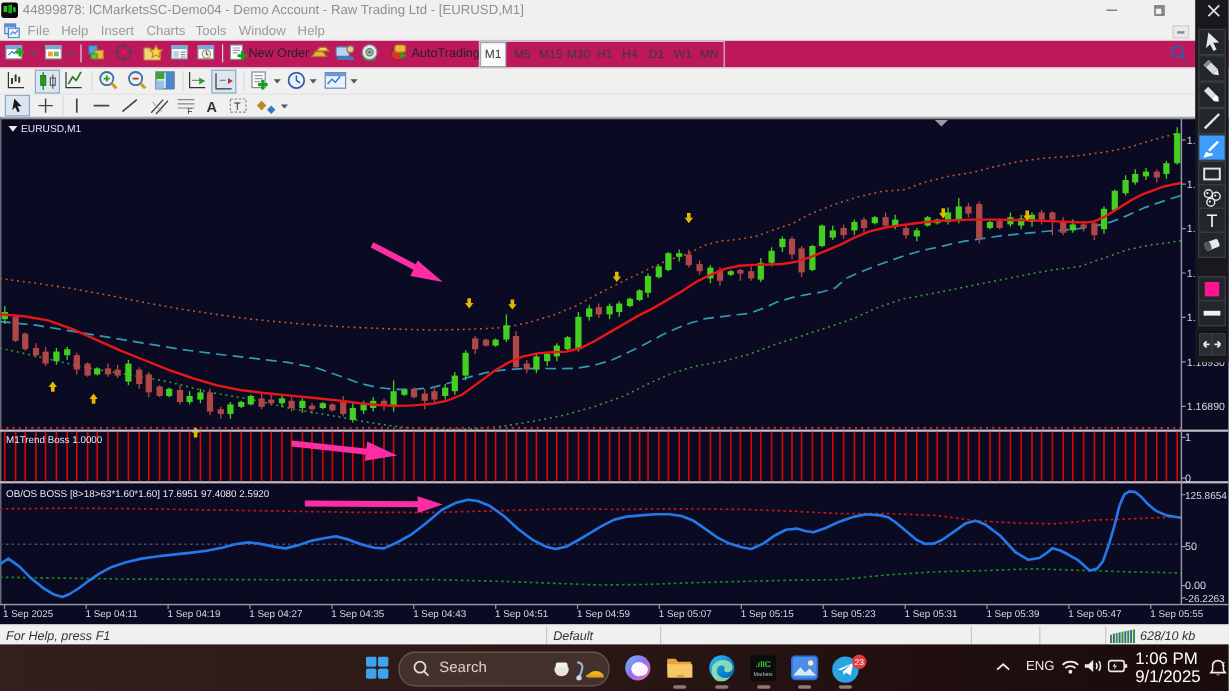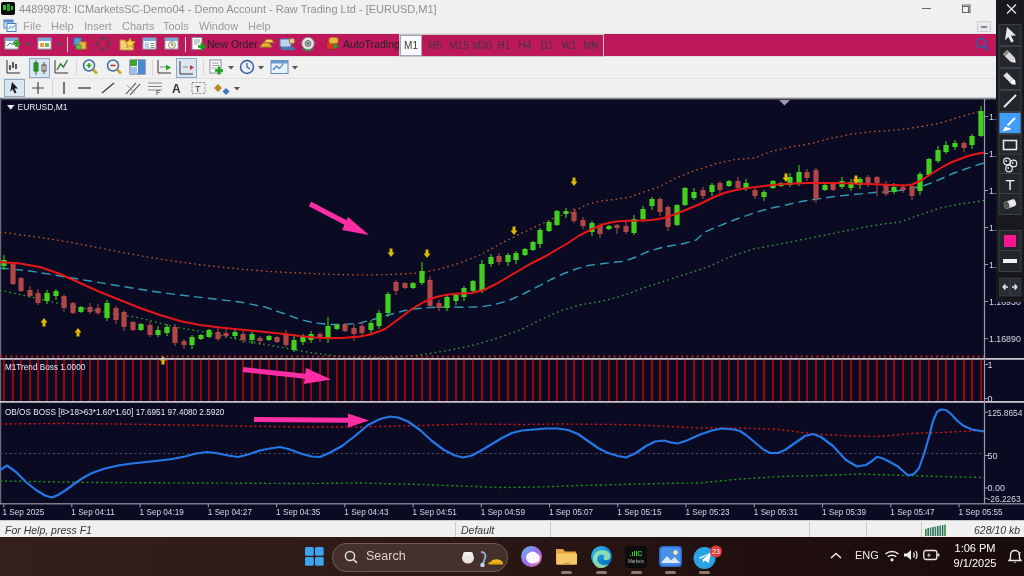--- a/index.html
+++ b/index.html
@@ -599,21 +599,21 @@
         <rect x="2.4" y="4" width="1.6" height="8" fill="#2a6a8a"></rect>
    <rect x="4.8" y="3.5" width="1.6" height="8.5" fill="#3a8a3a"></rect>
         <rect x="7.2" y="3" width="1.6" height="9" fill="#2a6a8a"></rect>
    <rect x="9.6" y="2.5" width="1.6" height="9.5" fill="#3a8a3a"></rect>
         <rect x="12" y="2" width="1.6" height="10" fill="#2a6a8a"></rect>
    <rect x="14.4" y="1.5" width="1.6" height="10.5" fill="#3a8a3a"></rect>
         <rect x="16.8" y="1" width="1.6" height="11" fill="#2a6a8a"></rect>
    <rect x="19.2" y="0.5" width="1.6" height="11.5" fill="#3a8a3a"></rect>
   </g>
  </svg>
- <div class="abs" style="left:974px;top:3px;font-size:10.5px;color:#333">628/10 kb</div>
+ <div class="abs" style="left:950px;top:3px;font-size:10.5px;color:#333">628/10 kb</div>
 </div>
 
 <div class="abs" style="left:0;top:537px;width:1024px;height:39px;background:linear-gradient(90deg,#33201c 0%,#2d1a17 40%,#200f0e 75%,#1a0c0b 100%);">
  <svg class="abs" style="left:305px;top:10px" width="19" height="19">
   <rect x="0" y="0" width="8.7" height="8.7" rx="1.5" fill="#3ca4ec"></rect>
       <rect x="10" y="0" width="8.7" height="8.7" rx="1.5" fill="#3ca4ec"></rect>
   <rect x="0" y="10" width="8.7" height="8.7" rx="1.5" fill="#3ca4ec"></rect>
       <rect x="10" y="10" width="8.7" height="8.7" rx="1.5" fill="#3ca4ec"></rect>
  </svg>
  <div class="abs" style="left:332px;top:6px;width:176px;height:29px;background:#44302c;border:1px solid #6e5a54;border-radius:14px;">
@@ -691,19 +691,19 @@
  </svg>
  <svg class="abs" style="left:903px;top:11px" width="16" height="14">
   <path d="M1 5.5 h3 l4 -3.5 v10 l-4 -3.5 h-3 z" fill="#ececec"></path>
   <path d="M10.5 4.5 a5 5 0 0 1 0 5 M12.8 3 a7.5 7.5 0 0 1 0 8" stroke="#ececec" stroke-width="1.3" fill="none"></path>
  </svg>
  <svg class="abs" style="left:923px;top:12px" width="17" height="12">
   <rect x="0.8" y="1.5" width="13" height="9" rx="2" fill="none" stroke="#ececec" stroke-width="1.3"></rect>
   <rect x="14.5" y="4.5" width="1.8" height="3" fill="#ececec"></rect>
   <path d="M6.5 3.5 l-2.5 3 h2 l-1 2.5 3 -3.2 h-2 z" fill="#ececec"></path>
  </svg>
- <div class="abs" style="left:946px;top:4px;width:58px;text-align:center;font-size:11px;color:#fff;line-height:15px">1:06 PM<br>9/1/2025</div>
+ <div class="abs" style="left:946px;top:4px;width:58px;text-align:left;font-size:14px;color:#fff;line-height:15px">1:06 PM<br>9/1/2025</div>
  <svg class="abs" style="left:1007px;top:12px" width="16" height="15">
   <path d="M8 1.5 c-2.8 0 -4.5 2 -4.5 5 v3 l-1.5 2 h12 l-1.5 -2 v-3 c0 -3 -1.7 -5 -4.5 -5 z" fill="none" stroke="#ececec" stroke-width="1.3"></path>
   <path d="M6.5 13 a1.8 1.8 0 0 0 3 0" fill="#ececec"></path>
   <text x="11" y="6" font-size="6" fill="#ececec">z</text>
  </svg>
 </div>
 
 </body></html>

